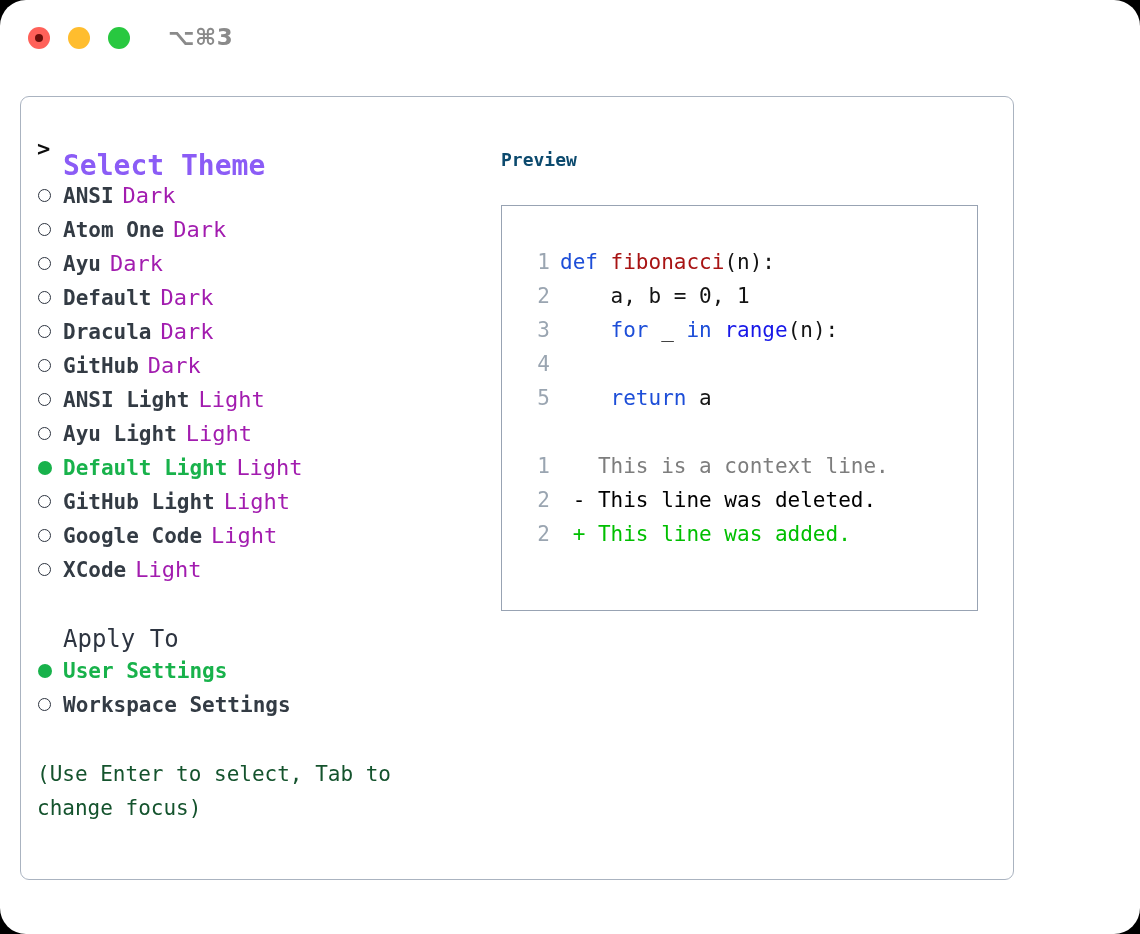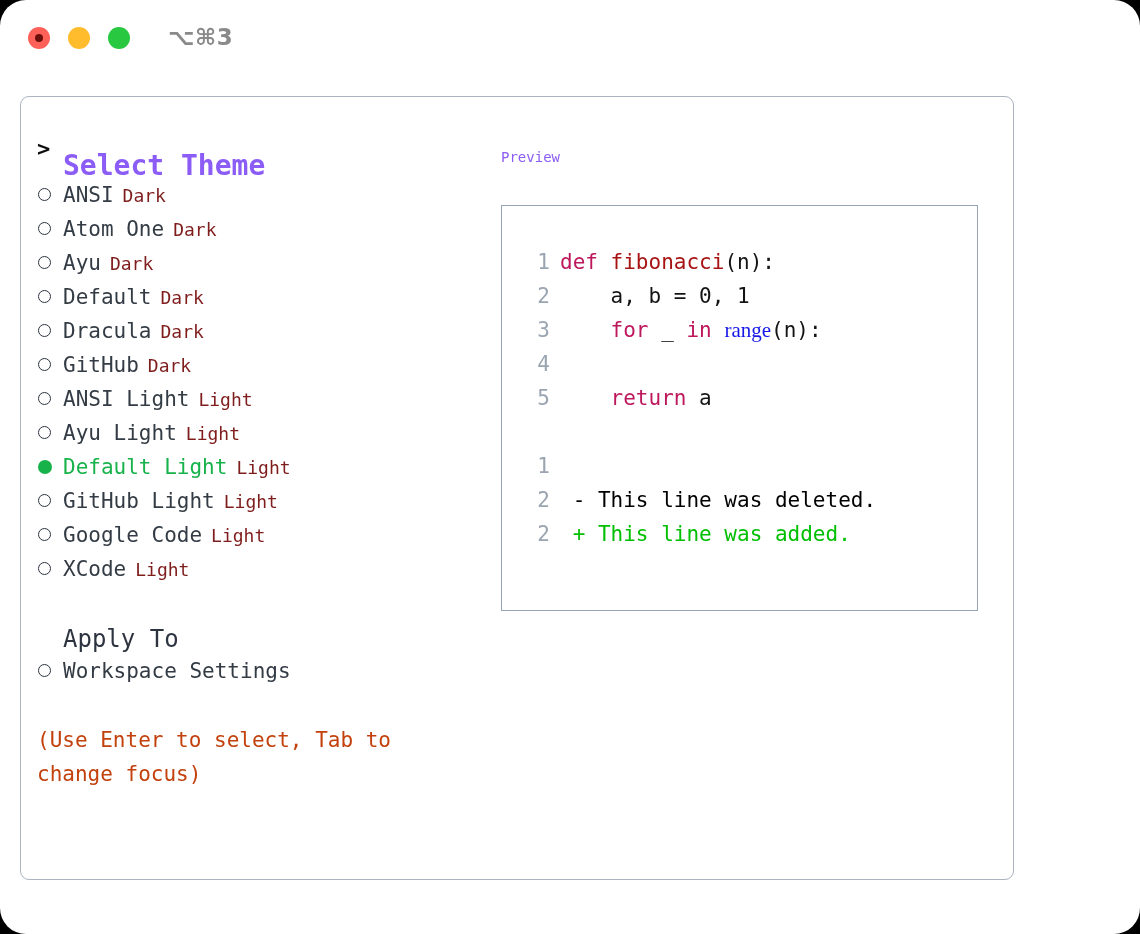--- a/index.html
+++ b/index.html
@@ -116,64 +116,65 @@
     left: 0px;
     top: -20px;
     font-weight: bold;
     color: #0d0d0d;
     font-size: 22px;
   }
 
   .item-label {
     color: #333b44;
     font-size: 21px;
+    font-weight: bold;
   }
   .item-label.selected { color: #18b24b; }
   .item-label.header {
     color: #8b5cf6;
     font-weight: bold;
     font-size: 28px;
   }
   .item-cat {
-    color: #7f1d1d;
-    font-size: 18px;
+    color: #a21caf;
+    font-size: 22px;
     margin-left: 9px;
   }
 
   .section-head {
     height: 34px;
     font-size: 24px;
     color: #2d3440;
     padding-left: 26px;
     white-space: pre;
     display: flex;
     align-items: baseline;
   }
 
   .spacer-row { height: 34px; }
 
   #hint {
     margin-top: 30px;
     width: 420px;
-    color: #c2410c;
+    color: #14532d;
     font-size: 21px;
     line-height: 34px;
   }
 
   
   #right-col {
     position: absolute;
     left: 480px;
     top: 52px;
     width: 500px;
   }
   #preview-title {
-    font-size: 14px;
-    font-weight: normal;
-    color: #8b5cf6;
+    font-size: 18px;
+    font-weight: bold;
+    color: #0c4a6e;
     height: 34px;
   }
   #preview-box {
     margin-top: 22px;
     width: 477px;
     height: 406px;
     border: 1.5px solid #98a3b3;
     background: #ffffff;
     padding: 44px 0 0 18px;
   }
@@ -188,23 +189,23 @@
   .lineno {
     display: inline-block;
     width: 30px;
     flex: 0 0 30px;
     text-align: right;
     color: #9aa5b1;
     margin-right: 10px;
   }
   .code-body { white-space: pre; }
 
-  .tok-kw   { color: #be185d; margin-top: 20px; }
+  .tok-kw   { color: #1d4ed8; margin-top: 20px; }
   .tok-fn   { color: #a81414; }
-  .tok-bi   { color: #1717e8; font-family: Liberation Serif, serif; }
+  .tok-bi   { color: #1717e8; }
   .tok-pl   { color: #141414; }
 
   .diff-gap { height: 34px; }
   .diff-ctx { color: #7d7d7d; }
   .diff-del { color: #000000; }
   .diff-add { color: #00bf00; }
 </style>
 </head>
 <body>
 
@@ -241,40 +242,41 @@
           <div class="row"><span class="marker"><span class="circle-hollow"></span></span><span class="item-label">GitHub Light</span><span class="item-cat">Light</span></div>
           <div class="row"><span class="marker"><span class="circle-hollow"></span></span><span class="item-label">Google Code</span><span class="item-cat">Light</span></div>
           <div class="row"><span class="marker"><span class="circle-hollow"></span></span><span class="item-label">XCode</span><span class="item-cat">Light</span></div>
         </div>
 
       <div class="spacer-row"></div>
 
       <div class="section-head">Apply To</div>
 
       <div id="apply-items">
+          <div class="row"><span class="marker"><span class="circle-filled"></span></span><span class="item-label selected">User Settings</span></div>
           <div class="row"><span class="marker"><span class="circle-hollow"></span></span><span class="item-label">Workspace Settings</span></div>
         </div>
 
       <div id="hint">(Use Enter to select, Tab to change focus)</div>
     </div>
 
     <div id="right-col">
       <div id="preview-title">Preview</div>
 
       <div id="preview-box">
         <div id="code-area">
             <div class="code-line"><span class="lineno">1</span><span class="code-body"><span class="tok-kw">def </span><span class="tok-fn">fibonacci</span><span class="tok-pl">(n):</span></span></div>
             <div class="code-line"><span class="lineno">2</span><span class="code-body"><span class="tok-pl">    a, b = 0, 1</span></span></div>
             <div class="code-line"><span class="lineno">3</span><span class="code-body"><span class="tok-pl">    </span><span class="tok-kw">for</span><span class="tok-pl"> _ </span><span class="tok-kw">in</span><span class="tok-pl"> </span><span class="tok-bi">range</span><span class="tok-pl">(n):</span></span></div>
             <div class="code-line"><span class="lineno">4</span></div>
             <div class="code-line"><span class="lineno">5</span><span class="code-body"><span class="tok-pl">    </span><span class="tok-kw">return</span><span class="tok-pl"> a</span></span></div>
           </div>
         <div class="diff-gap"></div>
         <div id="diff-area">
-            <div class="code-line"><span class="lineno">1</span></div>
+            <div class="code-line"><span class="lineno">1</span><span class="code-body diff-ctx">   This is a context line.</span></div>
             <div class="code-line"><span class="lineno">2</span><span class="code-body diff-del"> - This line was deleted.</span></div>
             <div class="code-line"><span class="lineno">2</span><span class="code-body diff-add"> + This line was added.</span></div>
           </div>
       </div>
     </div>
 
   </div>
 </div>
 
 </body></html>

